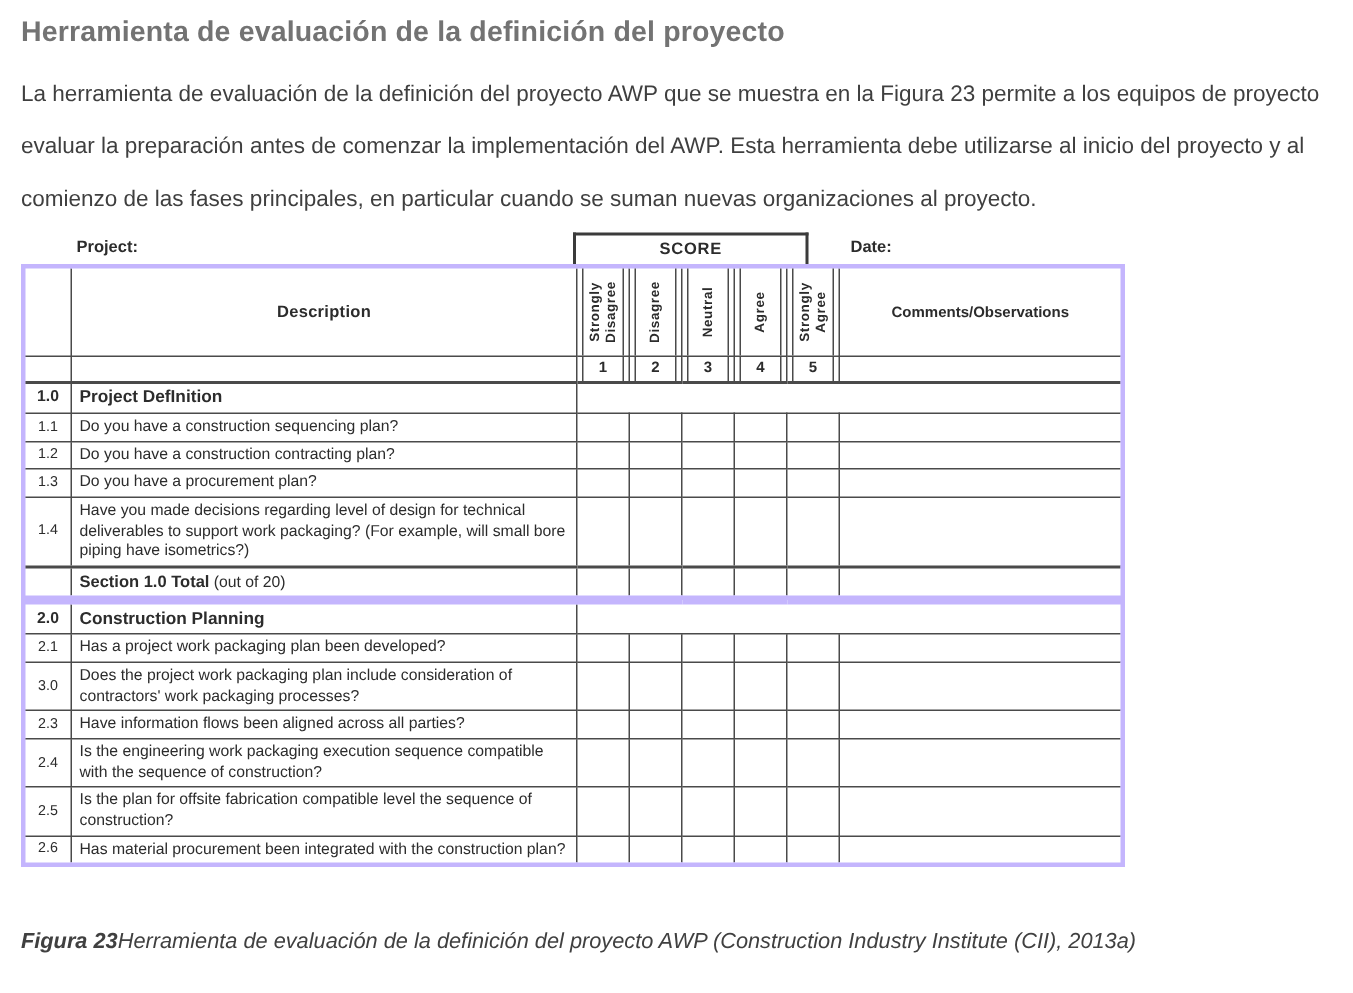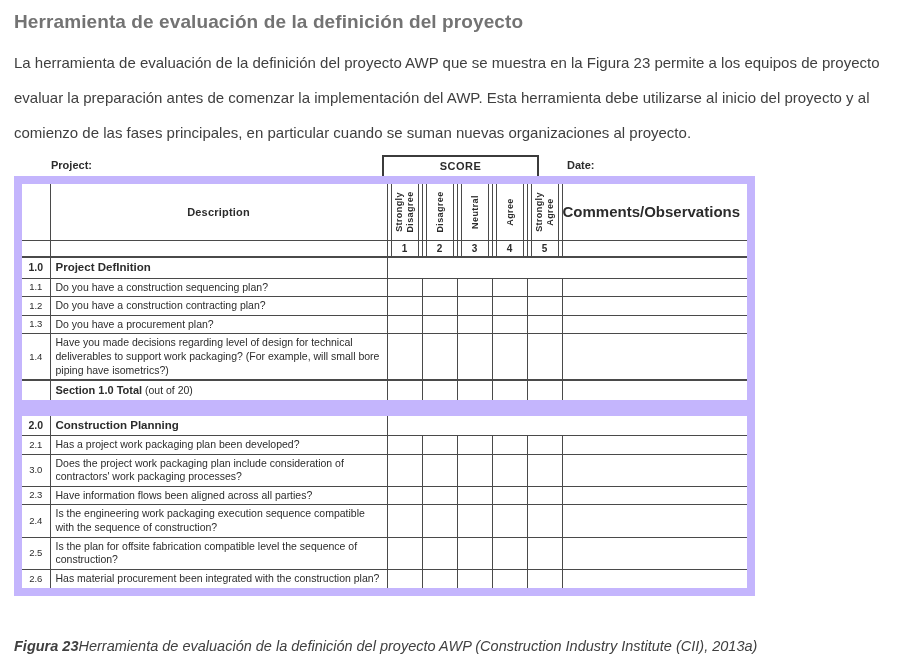--- a/index.html
+++ b/index.html
@@ -22,30 +22,30 @@
   .tb-project{position:absolute; left:37px; top:4px;}
   .tb-date{position:absolute; left:553px; top:4px;}
   .tb-score{
     position:absolute; left:368px; top:0; width:157px; height:21px;
     border:2px solid #3b3b3b; border-bottom:none;
     text-align:center; line-height:19px; letter-spacing:0.5px;
   }
 
   table.awp-table{
     border-collapse:collapse; table-layout:fixed; width:733px;
-    border:8px solid #c4b5fd;
+    border:3px solid #c4b5fd;
     font-size:10.5px; line-height:1.3; color:#2c2c2c;
   }
   table.awp-table td{border:1px solid #4a4a4a; padding:2px 5px; vertical-align:middle;}
   col.c-num{width:32px;} col.c-desc{width:337px;}
   col.c-s{width:35px;} col.c-com{width:189px;}
 
   tr.hdr td{height:60px; padding:0;}
   td.desc-h{text-align:center; font-weight:700; font-size:11px; letter-spacing:0.2px;}
-  td.com-h{font-weight:700; font-size:15px;}
+  td.com-h{text-align:center; font-weight:700; font-size:10px;}
   td.sh{border-left:none; border-right:none;}
   .shbox{position:relative; height:100%; margin:0 3px;
          border-left:1px solid #4a4a4a; border-right:1px solid #4a4a4a;}
   .rot{
     position:absolute; left:50%; top:50%;
     transform:translate(-50%,-50%) rotate(-90deg);
     font-weight:700; font-size:9px; line-height:1.2; letter-spacing:0.4px;
     white-space:pre-line; text-align:center;
   }
 

